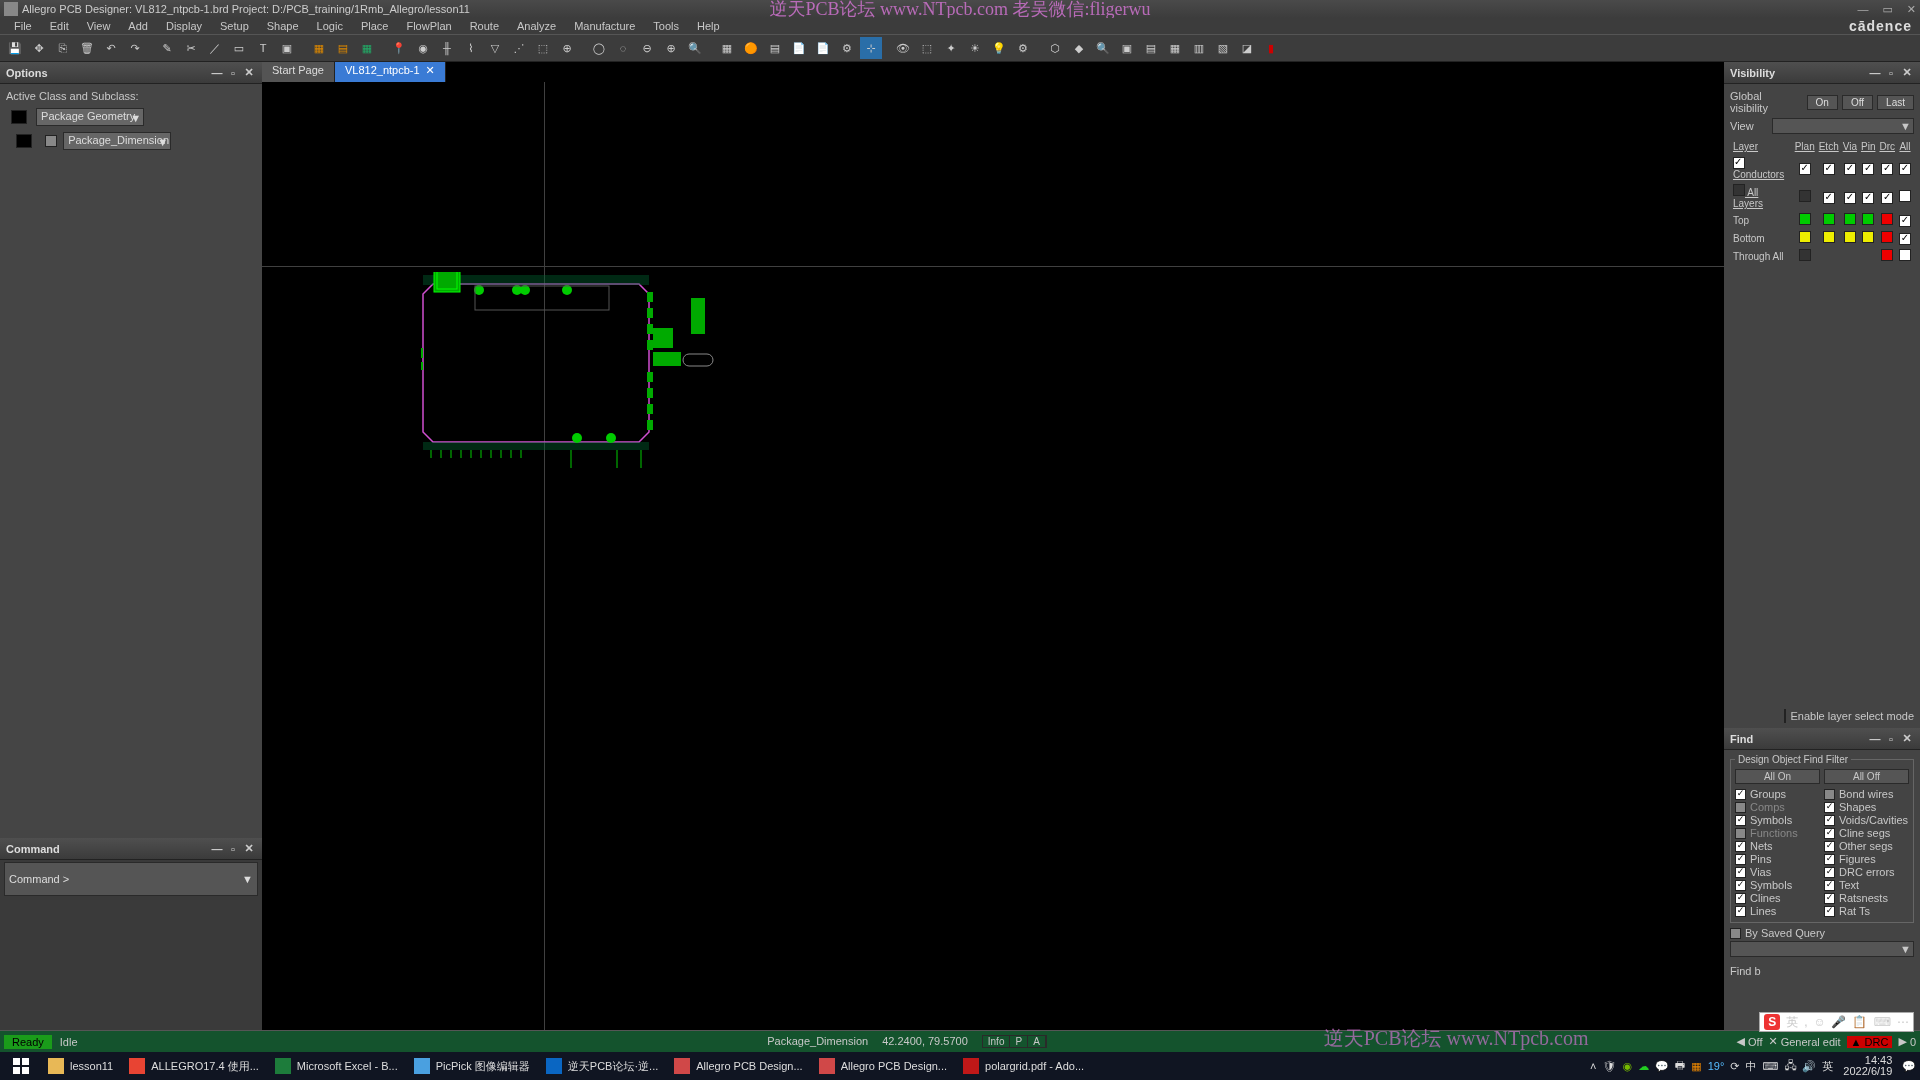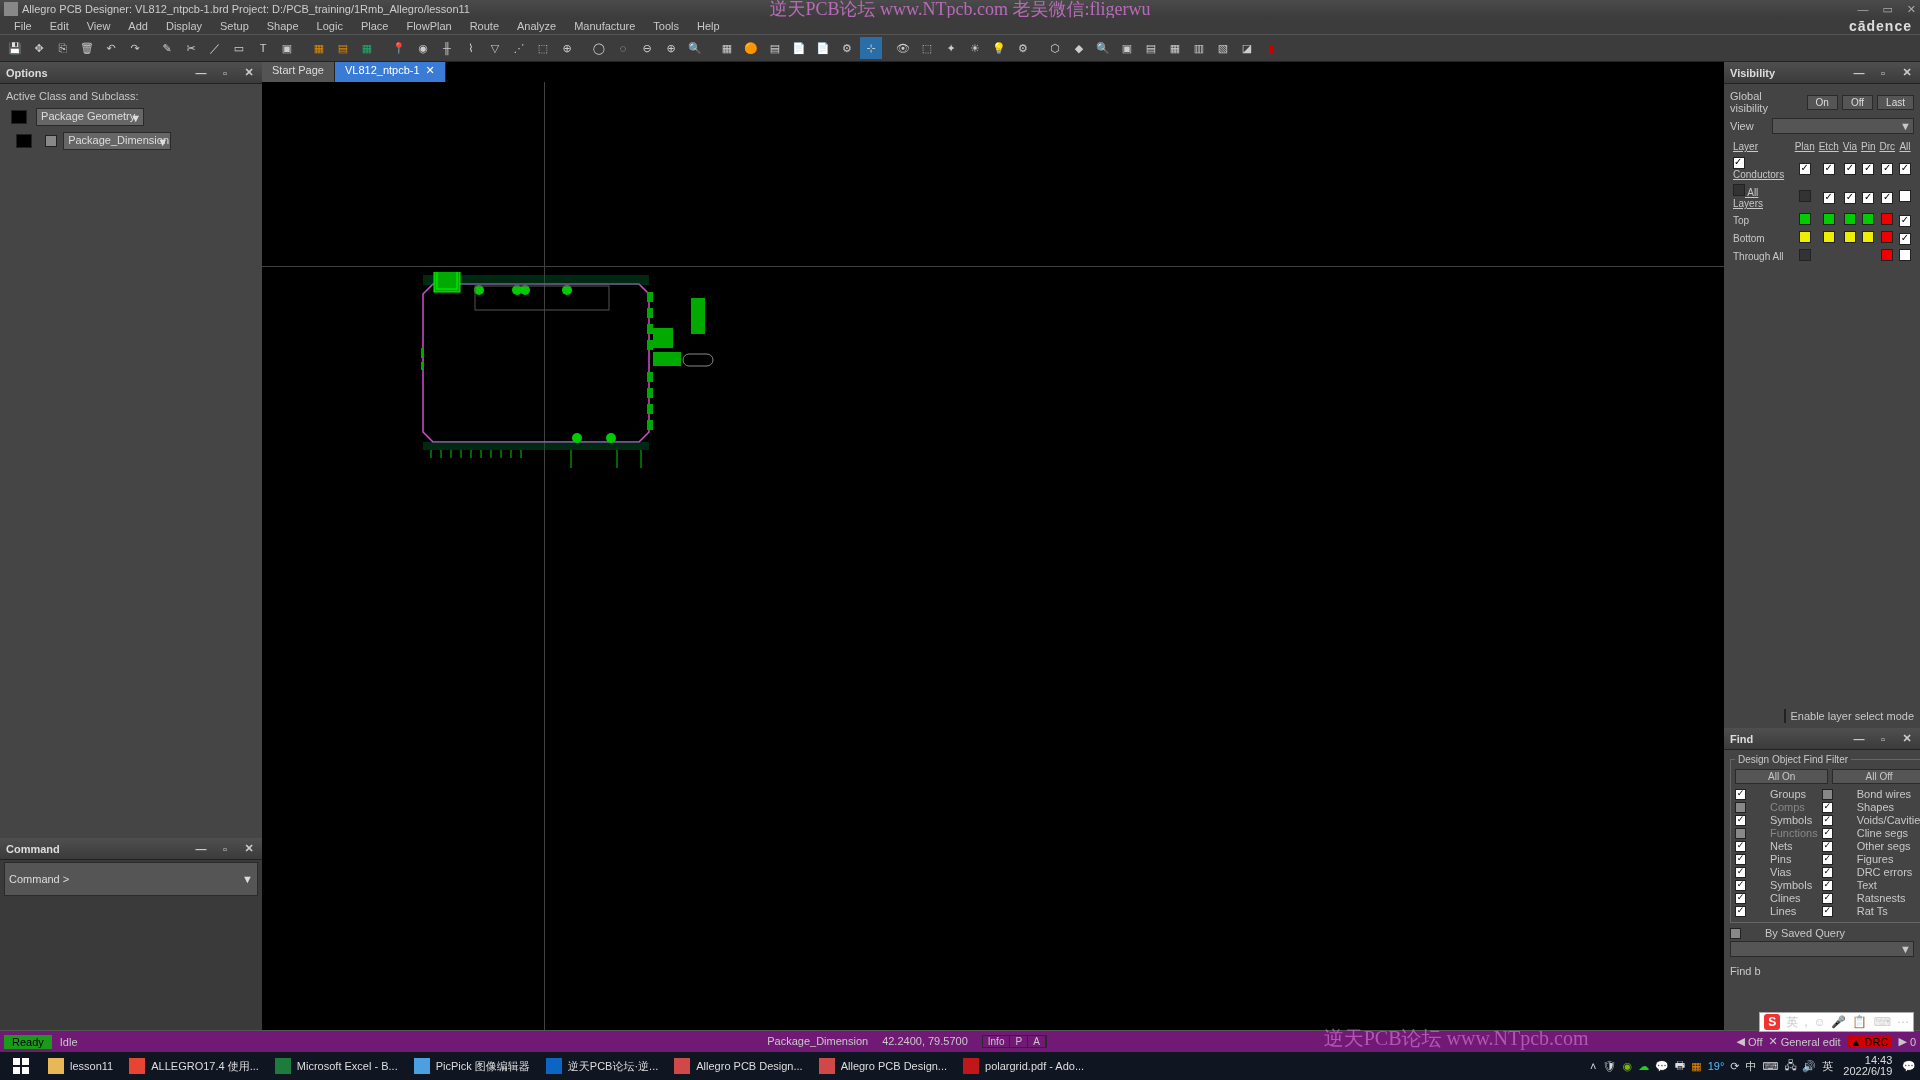--- a/index.html
+++ b/index.html
@@ -23,21 +23,21 @@
 .toolbar .tbtn { width: 22px; height: 22px; display: flex; align-items: center; justify-content: center; cursor: pointer; color: #ccc; border: 1px solid transparent; }
 .toolbar .sep { width: 6px; }
 
 
 .main { display: flex; height: calc(100% - 18px - 16px - 28px - 22px - 28px); }
 .left-col { width: 262px; display: flex; flex-direction: column; }
 .right-col { width: 196px; display: flex; flex-direction: column; }
 .center-col { flex: 1; background: #000; position: relative; }
 
 
-.panel-head { height: 22px; background: linear-gradient(#4f4f4f, #3b3b3b); display: flex; align-items: center; padding: 0 6px; font-weight: bold; color: #ddd; border-bottom: 1px solid #222; gap: 8px; }
+.panel-head { height: 22px; background: linear-gradient(#4f4f4f, #3b3b3b); display: flex; align-items: center; padding: 0 6px; font-weight: bold; color: #ddd; border-bottom: 1px solid #222; }
 .panel-head .spacer { flex: 1; }
 .panel-head .pctrl { width: 14px; text-align: center; cursor: pointer; color: #ccc; margin-left: 2px; }
 .panel-body { background: #444; padding: 6px; flex: 1; overflow: hidden; }
 
 
 .options-body { background: #454545; font-size: 11px; }
 .opt-label { margin-bottom: 6px; }
 .opt-swatch { display: inline-block; width: 16px; height: 14px; background: #000; vertical-align: middle; margin-right: 6px; border: 1px solid #222; }
 .opt-dd { display: inline-block; background: #666; border: 1px solid #2a2a2a; width: 108px; height: 18px; padding: 1px 4px; color: #ddd; position: relative; }
 .opt-dd .arr { position: absolute; right: 2px; top: 3px; }
@@ -82,31 +82,31 @@
 .ename.u { text-decoration: underline; }
 
 
 .find-body { background: #444; padding: 4px 6px; font-size: 11px; }
 .find-fieldset { border: 1px solid #666; padding: 4px; margin-bottom: 4px; }
 .find-fieldset legend { font-size: 10px; padding: 0 3px; }
 .find-btns { display: flex; gap: 4px; margin-bottom: 4px; }
 .find-btns .fbtn { flex: 1; background: #555; border: 1px solid #2a2a2a; padding: 1px 0; text-align: center; cursor: pointer; font-size: 10px; }
 .find-cols { display: flex; gap: 4px; }
 .find-col { flex: 1; }
-.fchk-row { display: flex; align-items: center; margin-bottom: 1px; gap: 20px; }
+.fchk-row { display: flex; align-items: center; margin-bottom: 1px; }
 .fchk { width: 11px; height: 11px; border: 1px solid #222; background: #888; margin-right: 4px; }
 .fchk.on { background: #fff; }
 .fchk.on::after { content: "✓"; color: #000; font-size: 9px; display: block; margin-top: -2px; text-align: center; }
 .fchk-row .dim { color: #888; }
 .find-input-row { display: flex; margin-top: 2px; align-items: center; }
 .find-input-row .finput { flex: 1; background: #555; border: 1px solid #2a2a2a; height: 16px; position: relative; }
 .find-input-row .finput .arr { position: absolute; right: 2px; top: 1px; }
 
 
-.statusbar { height: 22px; background: #701a75; border-top: 1px solid #555; display: flex; align-items: center; padding: 0 4px; gap: 8px; font-size: 11px; }
+.statusbar { height: 22px; background: #14532d; border-top: 1px solid #555; display: flex; align-items: center; padding: 0 4px; gap: 8px; font-size: 11px; }
 .sb-ready { background: #1a9c1a; color: #000; padding: 1px 8px; }
 .sb-item { }
 .sb-center { flex: 1; display: flex; justify-content: center; gap: 14px; position: relative; }
 .sb-mini { display: flex; border: 1px solid #2a2a2a; }
 .sb-mini span { padding: 0 5px; border-right: 1px solid #2a2a2a; font-size: 10px; }
 .sb-wm { position: absolute; right: 140px; top: -10px; font-family: KaiTi, serif; font-size: 20px; color: #d675d6; opacity: .65; }
 .sb-right { display: flex; align-items: center; gap: 6px; }
 .sb-badge { background: #c00; color: #000; padding: 0 4px; }
 .sb-tog { display: flex; align-items: center; gap: 3px; }
 

